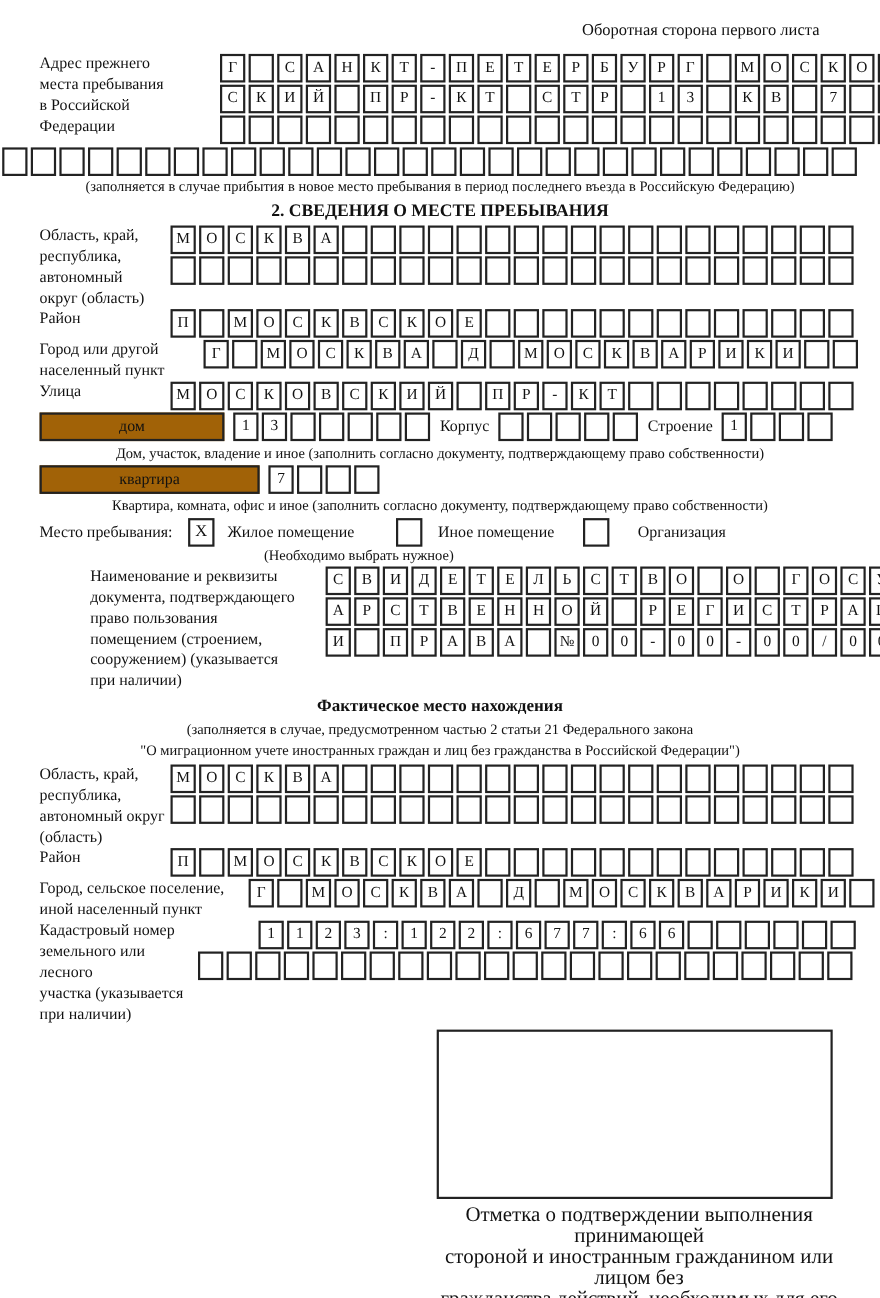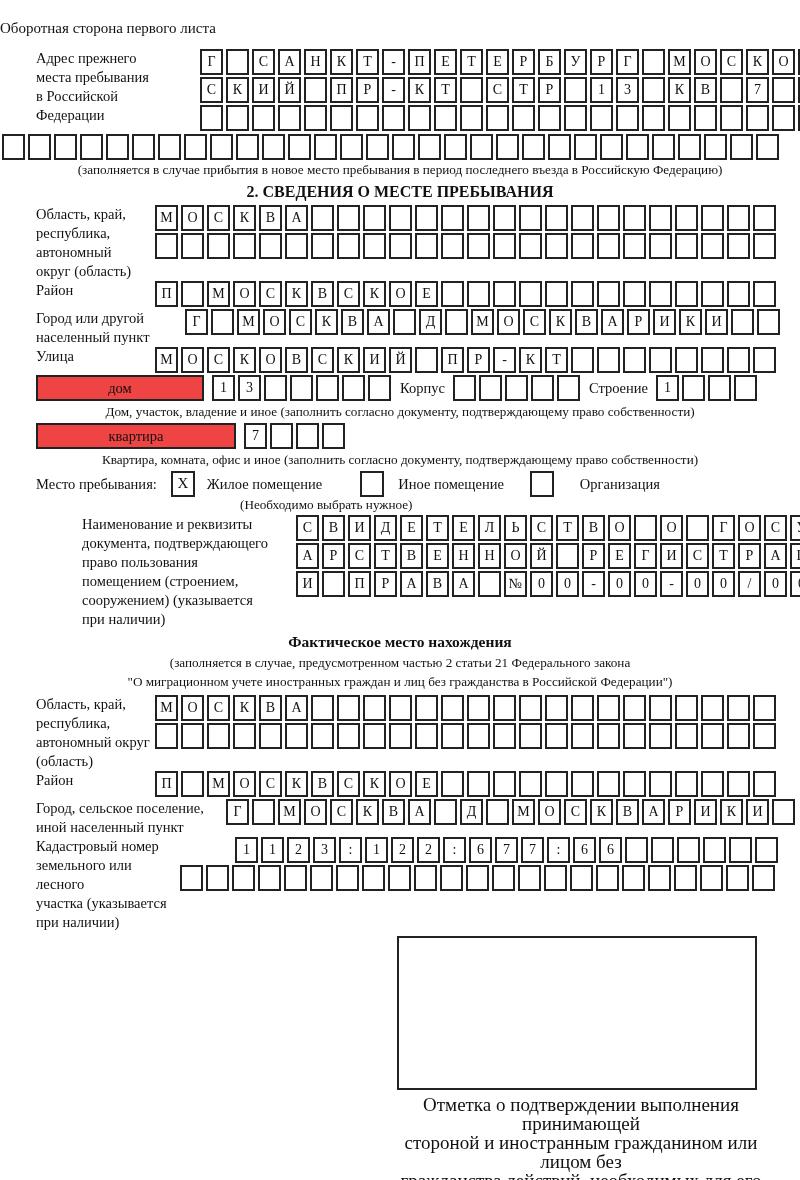--- a/index.html
+++ b/index.html
@@ -1,34 +1,34 @@
 <!DOCTYPE html>
 <html><head>
 <meta charset="utf-8">
 <style>
   html,body{margin:0;padding:0;background:#fff;}
   .page{width:800px;height:1180px;background:#fff;color:#111;
         font-family:"Liberation Serif","DejaVu Serif",serif;position:relative;overflow:hidden;}
-  .corner{text-align:left;padding:20px 55px 0 0;font-size:15px;}
+  .corner{text-align:right;padding:20px 55px 0 0;font-size:15px;}
   .fl{display:flex;align-items:flex-start;}
   .lbl{font-size:14.5px;line-height:19px;white-space:pre-line;padding-left:36px;
        box-sizing:border-box;flex-shrink:0;}
   .w172{width:200px}.w155{width:155px}.w185{width:185px}.w250{width:250px}
   .w230{width:226px}.w180{width:180px}
   .rows{display:flex;flex-direction:column;}
   .boxrow{display:flex;margin-bottom:2px;}
   .cell{box-sizing:border-box;width:23px;height:26px;border:2px solid #222;margin-right:3px;
         text-align:center;font-size:14px;line-height:22px;flex-shrink:0;background:#fff;}
   .fullrow{padding-left:2px;margin-top:1px;}
   .note{font-size:13.2px;text-align:center;margin:1px 0 3px;}
   .h2{font-weight:bold;text-align:center;font-size:16px;margin:5px 0 4px;}
   .h3{font-weight:bold;text-align:center;font-size:15.5px;margin:4px 0 2px;}
   .subnote{font-size:13.2px;text-align:center;white-space:pre-line;line-height:19px;margin-bottom:4px;}
   .widebox{box-sizing:border-box;border:2px solid #222;height:26px;text-align:center;
-           font-size:14.5px;line-height:22px;margin-right:8px;flex-shrink:0;background:#ef4444;}
+           font-size:14.5px;line-height:22px;margin-right:8px;flex-shrink:0;background:#a16207;}
   .wb168{width:168px;margin-left:36px}.wb200{width:200px;margin-left:36px}
   .inlbl{font-size:14.5px;line-height:26px;margin:0 8px 0 6px;white-space:nowrap;}
   .chk{box-sizing:border-box;width:24px;height:26px;border:2px solid #222;text-align:center;
        font-size:15px;line-height:21px;flex-shrink:0;background:#fff;}
   .stayrow{display:flex;align-items:flex-start;margin-top:2px;}
   .stay-label{font-size:14.5px;line-height:26px;margin-left:36px;}
   .staynote{font-size:13.2px;margin:0 0 2px 240px;}
   .ml55{margin-left:55px;}
   .stamp-box{width:356px;height:150px;border:2px solid #222;margin-left:397px;margin-top:4px;background:#fff;}
   .stamp-caption{width:386px;margin-left:388px;text-align:center;font-size:19px;

